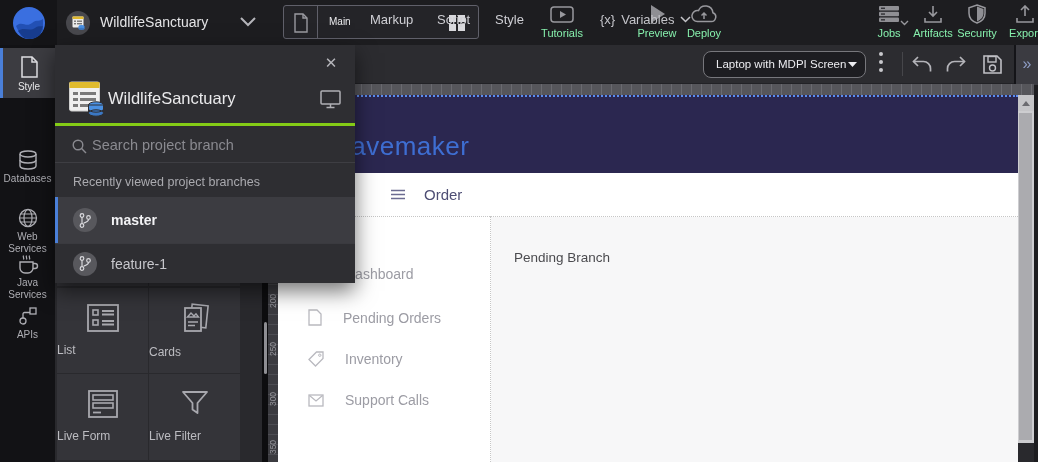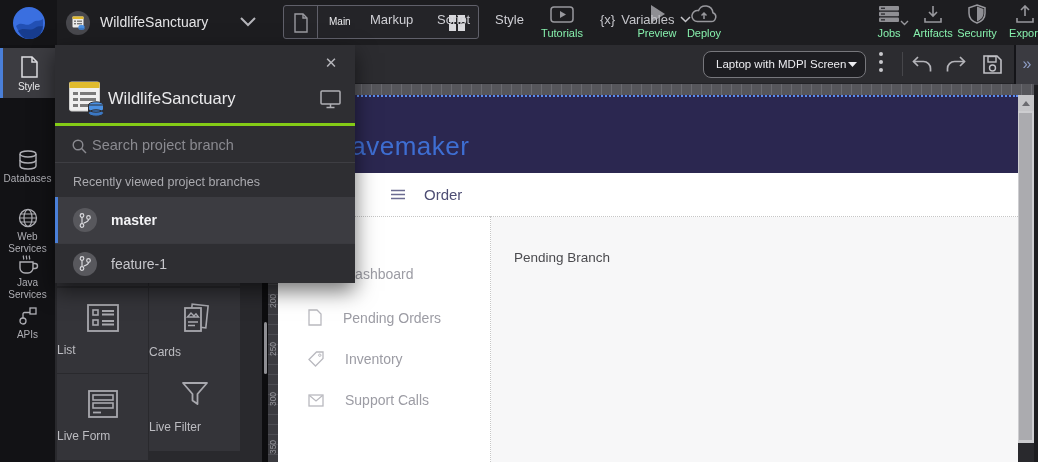--- a/index.html
+++ b/index.html
@@ -306,21 +306,21 @@
       <div class="ic">
         <svg width="36" height="32" viewBox="0 0 36 32">
           <rect x="4" y="3" width="28" height="26" fill="none" stroke="#a8a8ae" stroke-width="1.8"></rect>
           <rect x="8" y="7" width="20" height="5" fill="none" stroke="#a8a8ae" stroke-width="1.6"></rect>
           <rect x="8" y="15" width="20" height="5" fill="none" stroke="#a8a8ae" stroke-width="1.6"></rect>
           <path d="M8 24.5h8" stroke="#a8a8ae" stroke-width="1.8"></path>
         </svg>
       </div>
       <div class="lb">Live Form</div>
     </div>
-    <div class="tile" style="left:94px; top:320px; height:86px;">
+    <div class="tile" style="left:94px; top:329px; height:86px;">
       <div class="ic">
         <svg width="36" height="32" viewBox="0 0 36 32">
           <path d="M6 4h24l-9.5 11v10l-5-3.6V15z" fill="none" stroke="#a8a8ae" stroke-width="1.8" stroke-linejoin="round"></path>
         </svg>
       </div>
       <div class="lb">Live Filter</div>
     </div>
   </div>
 
   <div class="abs lscroll-track"></div>

